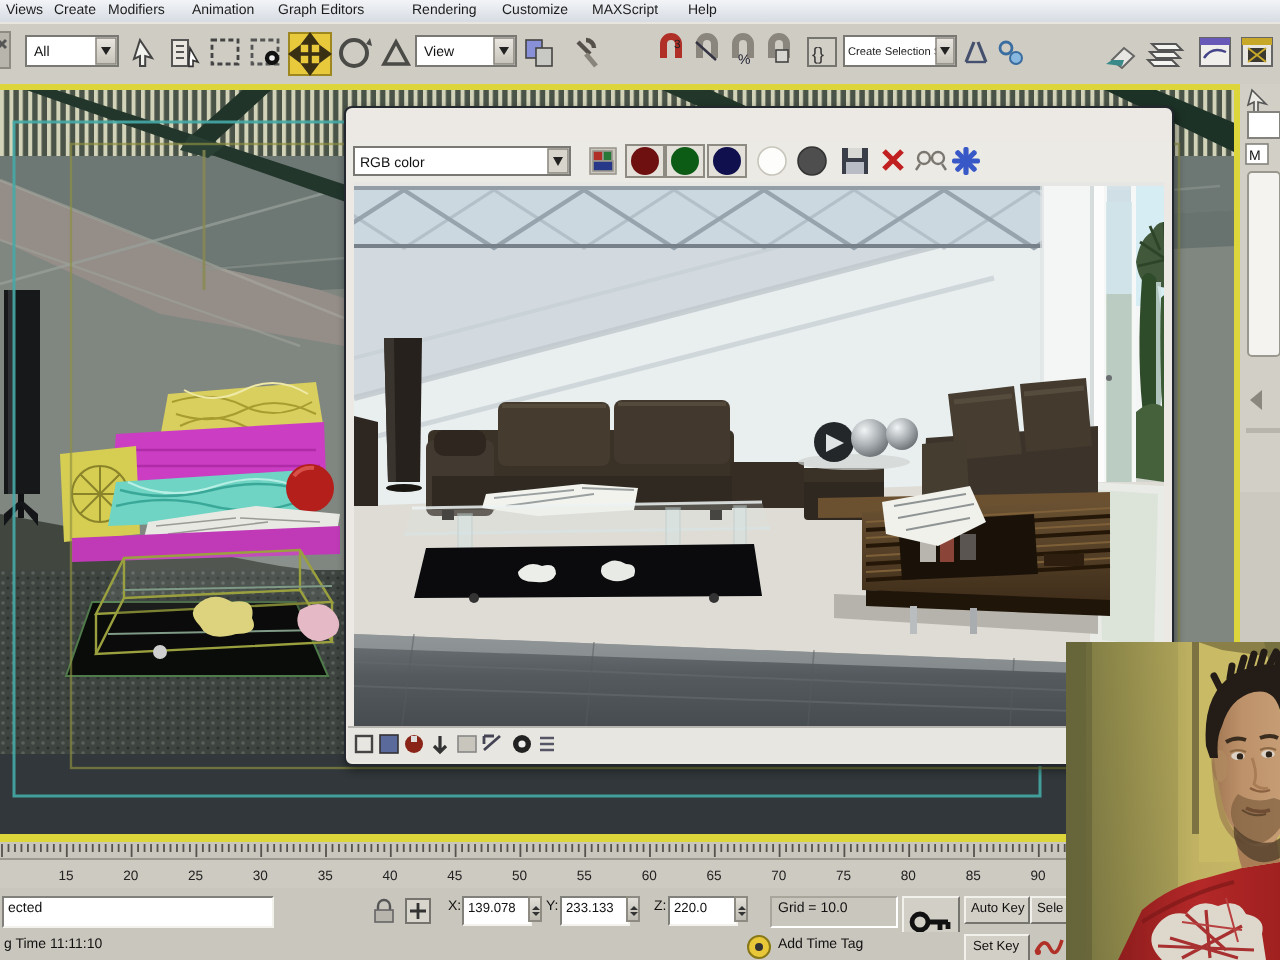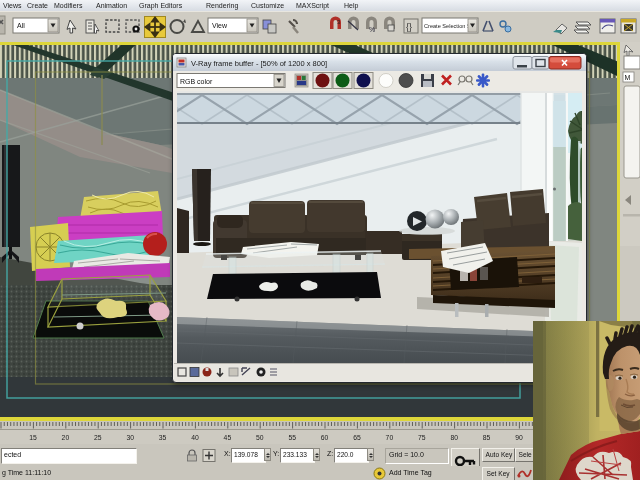--- a/index.html
+++ b/index.html
@@ -323,35 +323,20 @@
   <div class="abs raised" style="left:482px;top:1px;width:31px;height:12px;font-size:6.6px;">
         <span style="position:absolute;left:3.5px;top:2px">Set Key</span>
       </div>
   <svg class="abs" style="left:515px;top:0px" width="18" height="14">
         <path d="M3,10 q4,-8 7,-2 t6,-4" stroke="#b03028" stroke-width="1.8" fill="none"></path>
         <circle cx="4" cy="10" r="1.5" fill="#b03028"></circle>
       </svg>
 </div>
 
 <div id="framebuffer" class="abs">
-  <div id="fbtitle" class="abs"><svg width="413" height="17">
-    <rect x="4" y="4" width="9" height="9" fill="#e8e4e0" stroke="#888" stroke-width="0.8"></rect>
-    <rect x="5.5" y="5.5" width="6" height="3" fill="#c03028"></rect>
-          <rect x="5.5" y="9" width="6" height="2.5" fill="#4858a8"></rect>
-    <text x="18" y="12" font-size="7.5" fill="#1a1a1a">V-Ray frame buffer - [50% of 1200 x 800]</text>
-    <g>
-     <rect x="340" y="2.5" width="19" height="12.5" rx="2" fill="#dfe4ea" stroke="#8c939c" stroke-width="1"></rect>
-     <rect x="344" y="11" width="10" height="2.5" fill="#3a4148"></rect>
-     <rect x="359" y="2.5" width="17" height="12.5" rx="2" fill="#dfe4ea" stroke="#8c939c" stroke-width="1"></rect>
-     <rect x="363" y="5.5" width="9" height="7" fill="none" stroke="#3a4148" stroke-width="1.4"></rect>
-     <rect x="376" y="2.5" width="32" height="12.5" rx="2" fill="#d44c3c" stroke="#8a2a20" stroke-width="1"></rect>
-     <rect x="377" y="3.5" width="30" height="5" rx="2" fill="#e87868" opacity="0.8"></rect>
-     <path d="M389,6 l5,5.5 M394,6 l-5,5.5" stroke="#fff" stroke-width="1.6"></path>
-    </g>
-  </svg></div>
   <div id="fbtoolbar" class="abs"><svg width="411" height="20">
     <rect x="3" y="2.5" width="108" height="14" fill="#fff" stroke="#7a7872" stroke-width="1"></rect>
     <text x="6" y="12.5" font-size="7" fill="#111">RGB color</text>
     <rect x="100" y="3.5" width="10" height="12" fill="#d8d5cc" stroke="#8e8b82" stroke-width="0.8"></rect>
     <path d="M102.5,7.5 l5,0 -2.5,4.5z" fill="#222"></path>
     <g stroke="#9a978e" stroke-width="0.8">
       <rect x="121" y="3" width="13" height="13" fill="#cac7be"></rect>
       <rect x="122.5" y="4.5" width="5" height="5" fill="#b03028"></rect>
             <rect x="127.5" y="4.5" width="4.5" height="5" fill="#287838"></rect>
       <rect x="122.5" y="9.5" width="10" height="5" fill="#283888"></rect>

